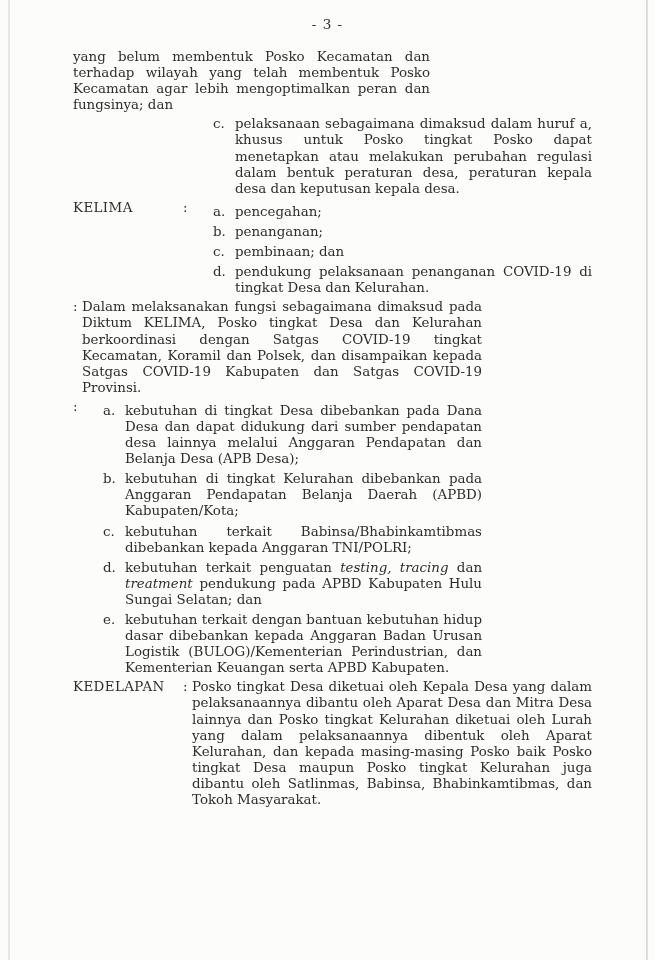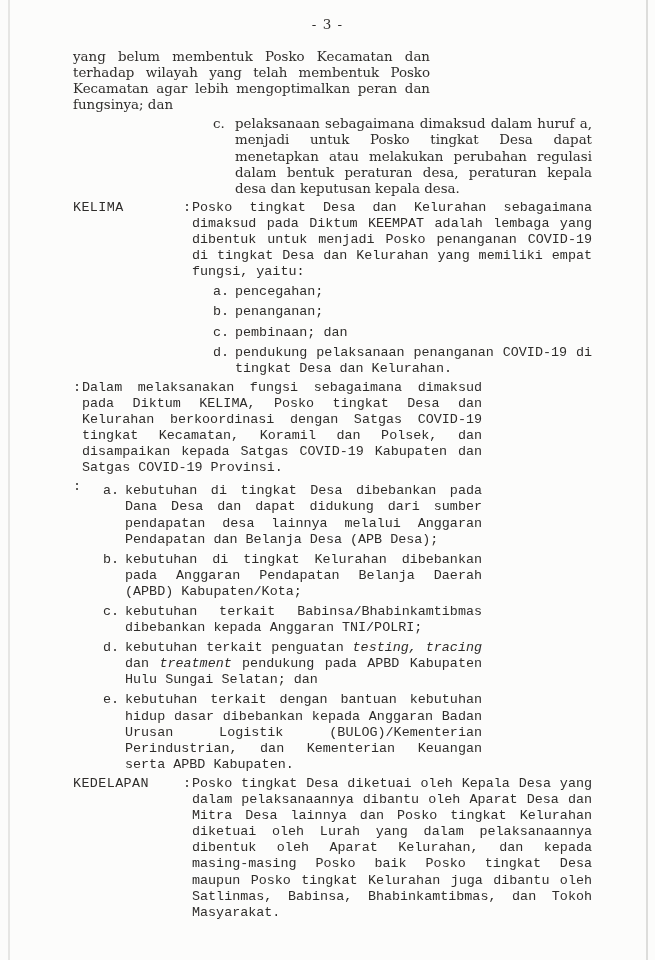--- a/index.html
+++ b/index.html
@@ -61,21 +61,20 @@
   .marker {
     flex: 0 0 22px;
     width: 22px;
   }
   .li-text {
     width: 357px;
   }
   .dictum {
     margin-top: 3px;
     display: flex;
-    font-family: Liberation Mono, monospace;
   }
   .d-label {
     flex: 0 0 110px;
     letter-spacing: 0.4px;
   }
   .d-colon {
     flex: 0 0 9px;
   }
   .d-body {
     width: 400px;
@@ -95,28 +94,27 @@
   <div class="edge-right"></div>
 
   <div class="page-number">- 3 -</div>
 
   <div class="content">
 
     <p class="cont-para justify">yang belum membentuk Posko Kecamatan dan terhadap wilayah yang telah membentuk Posko Kecamatan agar lebih mengoptimalkan peran dan fungsinya; dan</p>
 
     <div class="top-item">
       <span class="marker">c.</span>
-      <p class="li-text justify">pelaksanaan sebagaimana dimaksud dalam huruf a, menjadi untuk Posko tingkat Desa dapat menetapkan atau melakukan perubahan regulasi dalam bentuk peraturan desa, peraturan kepala desa dan keputusan kepala desa.</p>
+      <p class="li-text justify">pelaksanaan sebagaimana dimaksud dalam huruf a, khusus untuk Posko tingkat Posko dapat menetapkan atau melakukan perubahan regulasi dalam bentuk peraturan desa, peraturan kepala desa dan keputusan kepala desa.</p>
     </div>
 
     <div class="dictum">
       <div class="d-label">KELIMA</div>
       <div class="d-colon">:</div>
       <div class="d-body">
-        <p class="justify">Posko tingkat Desa dan Kelurahan sebagaimana dimaksud pada Diktum KEEMPAT adalah lembaga yang dibentuk untuk menjadi Posko penanganan COVID-19 di tingkat Desa dan Kelurahan yang memiliki empat fungsi, yaitu:</p>
         <div class="sublist">
           <div class="li">
             <span class="marker">a.</span>
             <p class="li-text justify">pencegahan;</p>
           </div>
           <div class="li">
             <span class="marker">b.</span>
             <p class="li-text justify">penanganan;</p>
           </div>
           <div class="li">

